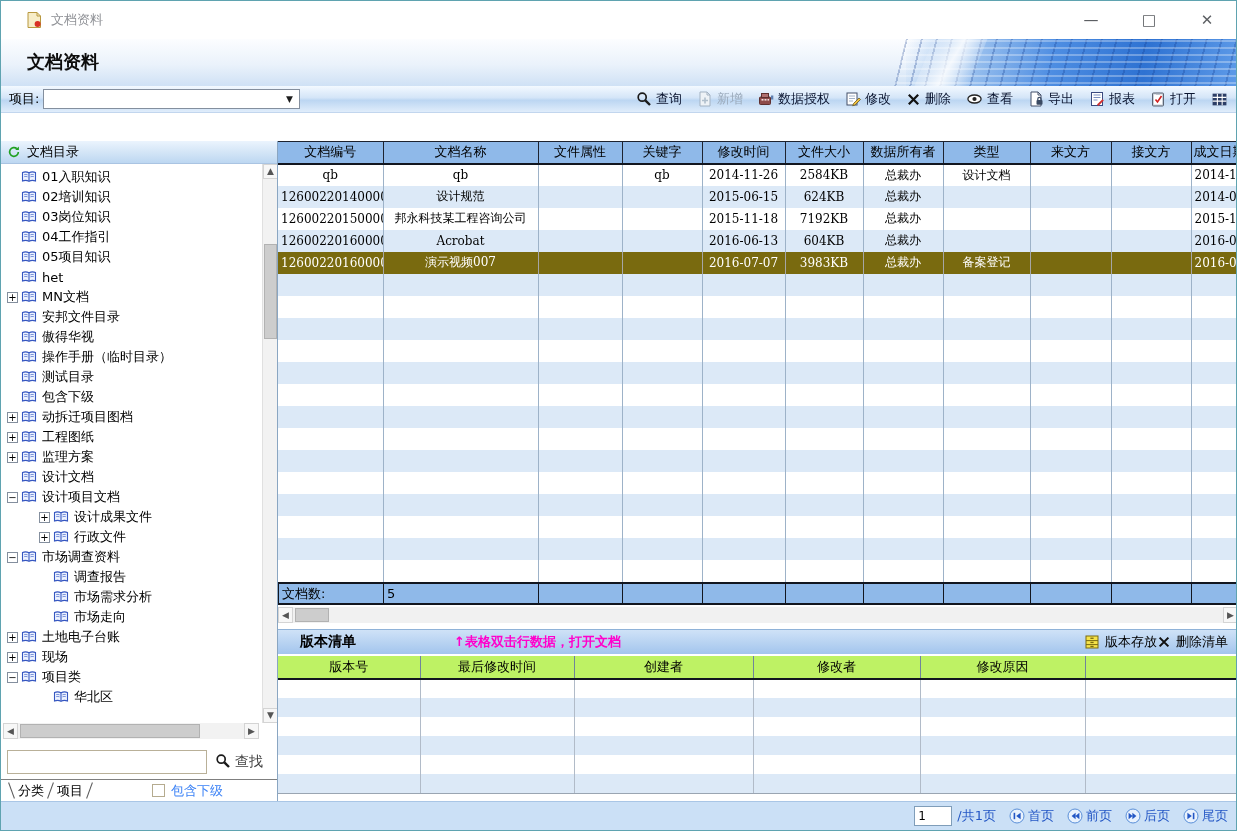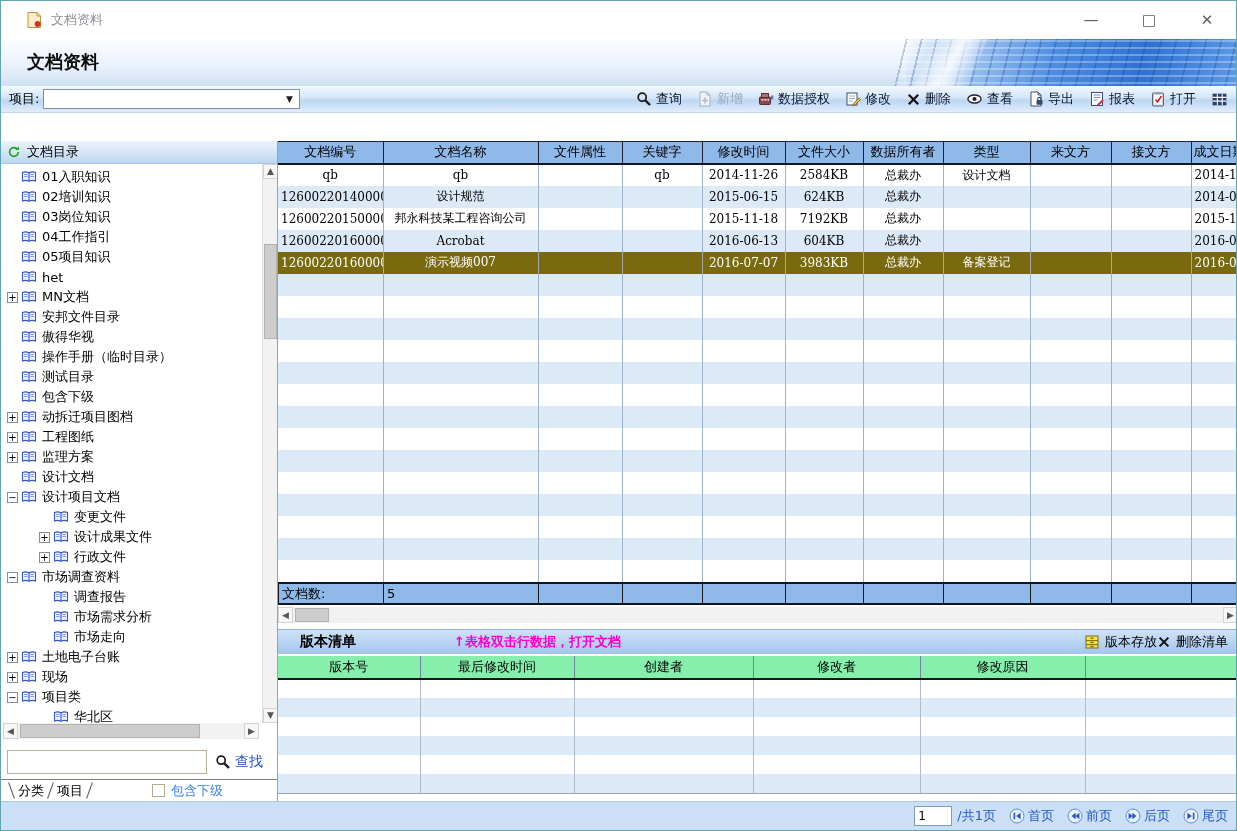--- a/index.html
+++ b/index.html
@@ -50,21 +50,21 @@
   .exp-slot{flex:0 0 auto;width:14px;}
   .tree-item .bk{margin-right:5px;flex:0 0 auto;}
   
   .vscroll{position:absolute;top:0;right:0;width:15px;height:559px;background:#f2f2f2;border-left:1px solid #e0e0e0;}
   .sb-btn{position:absolute;width:15px;height:15px;background:#f7f7f7;border:1px solid #d4d4d4;display:flex;align-items:center;justify-content:center;cursor:pointer;}
   .sb-thumb-v{position:absolute;left:1px;width:13px;top:80px;height:95px;background:#cdcdcd;border:1px solid #b2b2b2;cursor:pointer;}
   .hscroll-side{position:absolute;top:582px;left:2px;width:256px;height:16px;background:#f2f2f2;}
   .hs-thumb{position:absolute;top:1px;height:14px;background:#cdcdcd;border:1px solid #b2b2b2;cursor:pointer;}
   .findrow{position:absolute;top:605px;left:0;right:0;height:31px;background:#fff;display:flex;align-items:center;padding:0 6px;gap:8px;}
   .find-input{width:200px;height:24px;border:1px solid #b9b098;font-size:13px;padding:0 4px;}
-  .find-btn{display:flex;align-items:center;gap:4px;font-size:14px;color:#1d4ed8;cursor:pointer;}
+  .find-btn{display:flex;align-items:flex-start;gap:4px;font-size:14px;color:#404040;cursor:pointer;}
   .side-tabs{position:absolute;top:638px;left:0;right:0;height:22px;border-top:1px solid #7f7f7f;background:#fff;display:flex;align-items:center;font-size:13px;padding-left:4px;}
   .slash{width:1px;height:17px;background:#5a5a5a;margin:0 6px;}
   .slash.fw{transform:rotate(20deg);} .slash.bw{transform:rotate(-20deg);}
   .tab-label{color:#000;cursor:pointer;}
   .chk{width:13px;height:13px;border:1px solid #b5ab8f;background:#fff;margin-left:56px;cursor:pointer;}
   .chk-label{color:#3b82f6;margin-left:6px;cursor:pointer;}
 
   
   .main{position:absolute;top:140px;left:277px;width:960px;height:660px;background:#fff;overflow:hidden;}
   table.grid{border-collapse:collapse;table-layout:fixed;width:960px;}
@@ -76,21 +76,21 @@
   .doc-footer-wrap{position:absolute;top:441px;left:0;}
   table.grid.footer td{background:#8FB9E9;border:1px solid #12161f;border-top:2px solid #12161f;border-bottom:2px solid #12161f;font-size:13px;font-family:"DejaVu Sans","Liberation Sans",sans-serif;height:21px;}
   .main-hscroll{position:absolute;top:466px;left:0;width:960px;height:16px;background:#f1f1f1;}
   .version-bar{position:absolute;top:488px;left:0;width:960px;height:25px;background:linear-gradient(180deg,#cfe2f7 0%,#a3c5ed 100%);display:flex;align-items:center;border-top:1px solid #8fb2d8;}
   .vb-title{font-size:14px;font-weight:bold;color:#000;margin-left:22px;}
   .vb-hint{font-size:13px;font-weight:bold;color:#FF00CC;margin-left:98px;}
   .vb-buttons{margin-left:auto;display:flex;align-items:center;margin-right:10px;}
   .vbtn{display:flex;align-items:center;gap:5px;font-size:13px;color:#000;cursor:pointer;}
   .version-table-wrap{position:absolute;top:515px;left:0;}
   table.vgrid{border-collapse:collapse;table-layout:fixed;width:960px;}
-  table.vgrid th{height:23px;background:#86efac;border-right:1px solid #70849c;border-bottom:2px solid #12161f;font-size:13px;font-weight:normal;color:#000;overflow:hidden;white-space:nowrap;}
+  table.vgrid th{height:23px;background:#bef264;border-right:1px solid #70849c;border-bottom:2px solid #12161f;font-size:13px;font-weight:normal;color:#000;overflow:hidden;white-space:nowrap;}
   table.vgrid th.blank{border-left:1px solid #12161f;}
   table.vgrid td{height:19px;border-right:1px solid #b1bbc8;font-size:12px;}
   table.vgrid tr.alt td{background:#DCE9F7;}
   table.vgrid tr:last-child td{border-bottom:1px solid #9aa5b2;}
 
   
   .pagebar{position:absolute;top:800px;left:0;right:0;height:29px;background:#cbe0f6;border-top:1px solid #a9c6e6;display:flex;align-items:center;justify-content:flex-end;gap:13px;padding-right:8px;font-size:13px;color:#2457C5;}
   .page-input{width:38px;height:20px;border:1px solid #7f9db9;font-size:12px;padding:0 3px;}
   .pg-total{margin-left:-8px;}
   .pgbtn{display:flex;align-items:center;gap:3px;color:#2457C5;cursor:pointer;white-space:nowrap;}
@@ -438,32 +438,20 @@
             <span class="sp" style="width: 6px;"></span>
             <span class="expander">−</span>
             <span class="ic bk">
               <svg width="16" height="14" viewBox="0 0 16 14">
                 <path d="M1.5 2.5c2-.9 4.3-.9 6.5.2 2.2-1.1 4.5-1.1 6.5-.2V11c-2-.9-4.3-.9-6.5.2-2.2-1.1-4.5-1.1-6.5-.2z" fill="#eef3ff" stroke="#3556c0" stroke-width="1.1"></path>
                 <path d="M8 2.7v8.5" stroke="#3556c0" stroke-width="1.1"></path>
                 <path d="M3.2 4.6c1.2-.3 2.4-.2 3.4.2M3.2 6.6c1.2-.3 2.4-.2 3.4.2M9.4 4.8c1-.4 2.2-.5 3.4-.2M9.4 6.8c1-.4 2.2-.5 3.4-.2" stroke="#5a78d0" stroke-width=".8" fill="none"></path>
               </svg>
             </span>
             <span>设计项目文档</span>
-          </div>
-          <div class="tree-item">
-            <span class="sp" style="width: 38px;"></span>
-            <span class="exp-slot"></span>
-            <span class="ic bk">
-              <svg width="16" height="14" viewBox="0 0 16 14">
-                <path d="M1.5 2.5c2-.9 4.3-.9 6.5.2 2.2-1.1 4.5-1.1 6.5-.2V11c-2-.9-4.3-.9-6.5.2-2.2-1.1-4.5-1.1-6.5-.2z" fill="#eef3ff" stroke="#3556c0" stroke-width="1.1"></path>
-                <path d="M8 2.7v8.5" stroke="#3556c0" stroke-width="1.1"></path>
-                <path d="M3.2 4.6c1.2-.3 2.4-.2 3.4.2M3.2 6.6c1.2-.3 2.4-.2 3.4.2M9.4 4.8c1-.4 2.2-.5 3.4-.2M9.4 6.8c1-.4 2.2-.5 3.4-.2" stroke="#5a78d0" stroke-width=".8" fill="none"></path>
-              </svg>
-            </span>
-            <span>变更文件</span>
           </div>
           <div class="tree-item">
             <span class="sp" style="width: 38px;"></span>
             <span class="expander">+</span>
             <span class="ic bk">
               <svg width="16" height="14" viewBox="0 0 16 14">
                 <path d="M1.5 2.5c2-.9 4.3-.9 6.5.2 2.2-1.1 4.5-1.1 6.5-.2V11c-2-.9-4.3-.9-6.5.2-2.2-1.1-4.5-1.1-6.5-.2z" fill="#eef3ff" stroke="#3556c0" stroke-width="1.1"></path>
                 <path d="M8 2.7v8.5" stroke="#3556c0" stroke-width="1.1"></path>
                 <path d="M3.2 4.6c1.2-.3 2.4-.2 3.4.2M3.2 6.6c1.2-.3 2.4-.2 3.4.2M9.4 4.8c1-.4 2.2-.5 3.4-.2M9.4 6.8c1-.4 2.2-.5 3.4-.2" stroke="#5a78d0" stroke-width=".8" fill="none"></path>
               </svg>

